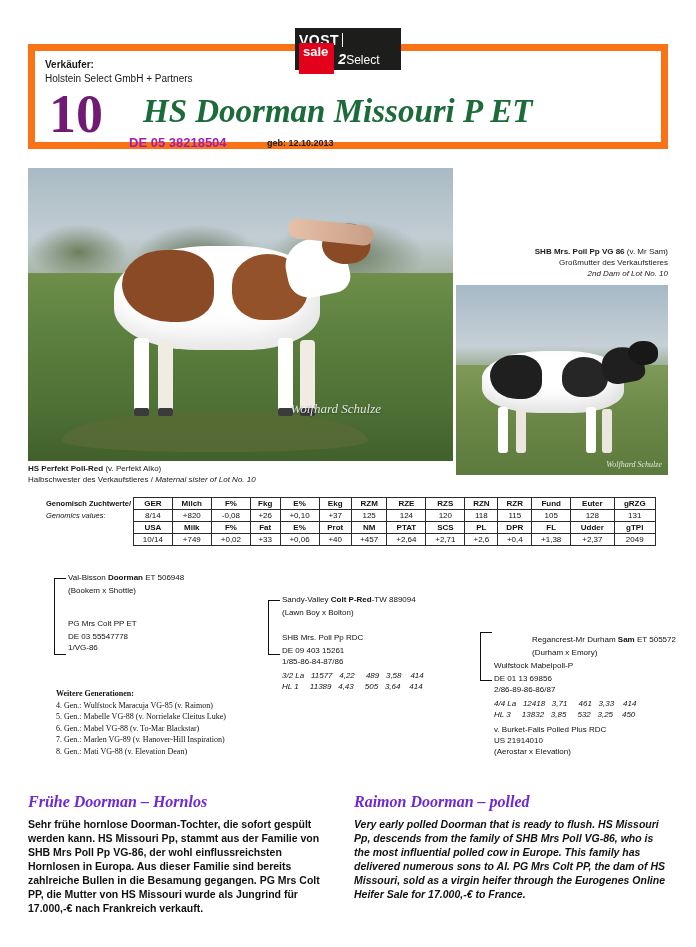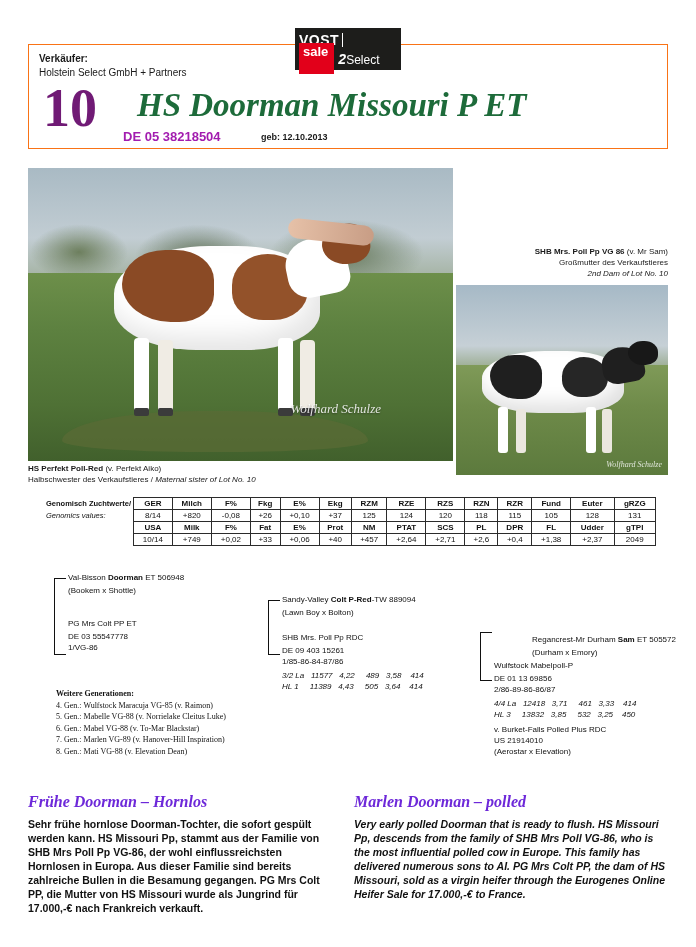--- a/index.html
+++ b/index.html
@@ -54,21 +54,21 @@
   .logo-2 {
     color: #ffffff; font-size: 14px; font-weight: bold; margin-left: 4px;
     font-style: italic;
   }
 
   
   .header-box {
     position: absolute;
     left: 28px; top: 44px;
     width: 640px; height: 105px;
-    border: 1px solid #f97316;
+    border: 7px solid #f97316;
     background: #fff;
     z-index: 4;
   }
   .seller-label {
     position: absolute; left: 10px; top: 8px;
     font-size: 10px; font-weight: bold; color: #1a1a1a;
   }
   .seller-name {
     position: absolute; left: 10px; top: 22px;
     font-size: 10px; color: #1a1a1a;
@@ -534,18 +534,18 @@
       <div>8. Gen.: Mati VG-88 (v. Elevation Dean)</div>
     </div>
   </div>
 
   <div class="bottom">
     <div class="col-de">
       <div class="b-head">Frühe Doorman – Hornlos</div>
       <div class="b-body">Sehr frühe hornlose Doorman-Tochter, die sofort gespült werden kann. HS Missouri Pp, stammt aus der Familie von SHB Mrs Poll Pp VG-86, der wohl einflussreichsten Hornlosen in Europa. Aus dieser Familie sind bereits zahlreiche Bullen in die Besamung gegangen. PG Mrs Colt PP, die Mutter von HS Missouri wurde als Jungrind für 17.000,-€ nach Frankreich verkauft.</div>
     </div>
     <div class="col-en">
-      <div class="b-head">Marlen Doorman – polled</div>
+      <div class="b-head">Raimon Doorman – polled</div>
       <div class="b-body en">Very early polled Doorman that is ready to flush. HS Missouri Pp, descends from the family of SHB Mrs Poll VG-86, who is the most influential polled cow in Europe. This family has delivered numerous sons to AI. PG Mrs Colt PP, the dam of HS Missouri, sold as a virgin heifer through the Eurogenes Online Heifer Sale for 17.000,-€ to France.</div>
     </div>
   </div>
 
 </div>
 
 </body></html>

